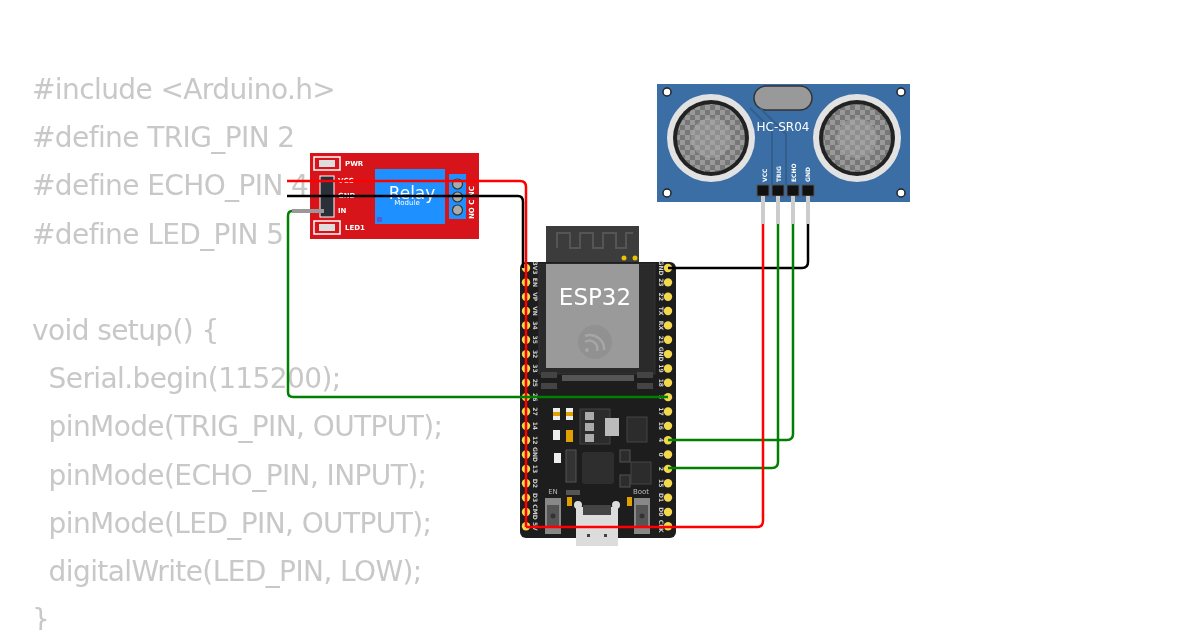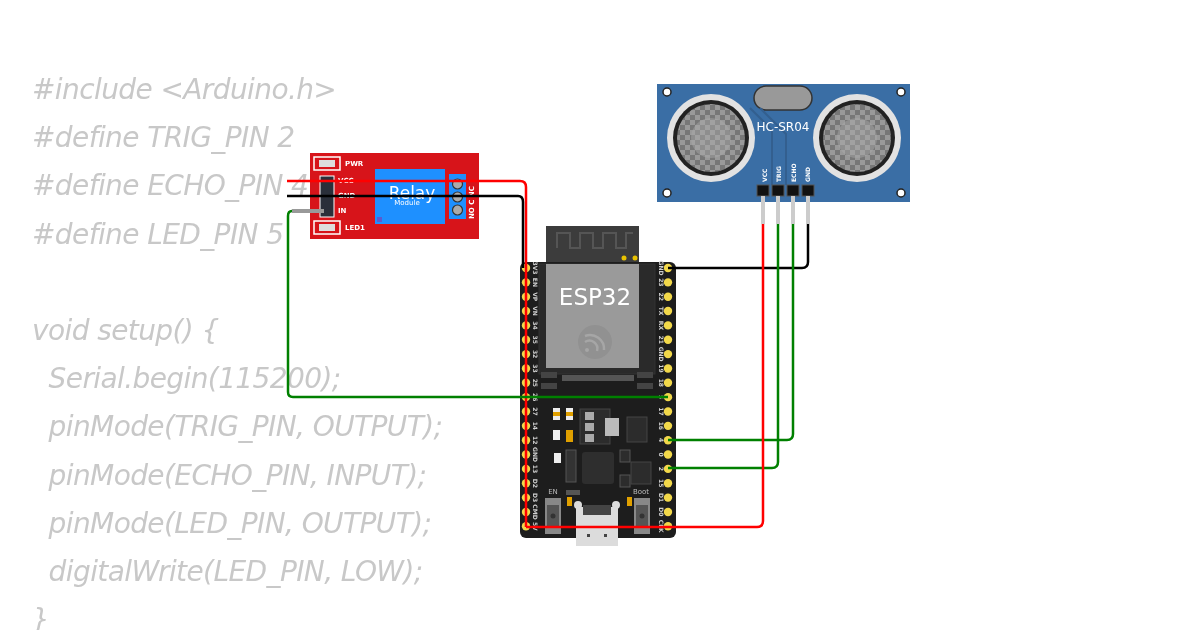--- a/index.html
+++ b/index.html
@@ -1,18 +1,18 @@
 <!DOCTYPE html>
 <html><head>
 <meta charset="utf-8">
 <style>
   html, body { margin:0; padding:0; background:#ffffff; }
   body { width:1200px; height:630px; position:relative; overflow:hidden; font-family:"DejaVu Sans", sans-serif; }
   #code { position:absolute; left:32px; top:66px; margin:0; color:#c8c8c8; font-family:"DejaVu Sans", sans-serif; font-size:28px; line-height:48.2px; white-space:pre; letter-spacing:-0.6px; }
-  #code .line { display:block; height:48.2px;font-style:italic; }
+  #code .line { display:block; height:48.2px; }
   svg#scene { position:absolute; left:0; top:0; }
   .pinlbl { font-family:"DejaVu Sans", sans-serif; font-size:6px; fill:#cfcfcf; font-weight:bold; }
   .relaylbl { font-family:"DejaVu Sans", sans-serif; font-size:7px; fill:#ffffff; font-weight:bold; }
 </style>
 </head>
 <body>
 
 <pre id="code"><span class="line">#include &lt;Arduino.h&gt;</span><span class="line">#define TRIG_PIN 2</span><span class="line">#define ECHO_PIN 4</span><span class="line">#define LED_PIN 5</span><span class="line"></span><span class="line">void setup() {</span><span class="line">  Serial.begin(115200);</span><span class="line">  pinMode(TRIG_PIN, OUTPUT);</span><span class="line">  pinMode(ECHO_PIN, INPUT);</span><span class="line">  pinMode(LED_PIN, OUTPUT);</span><span class="line">  digitalWrite(LED_PIN, LOW);</span><span class="line">}</span></pre>
 
 <svg id="scene" width="1200" height="630" viewBox="0 0 1200 630">

